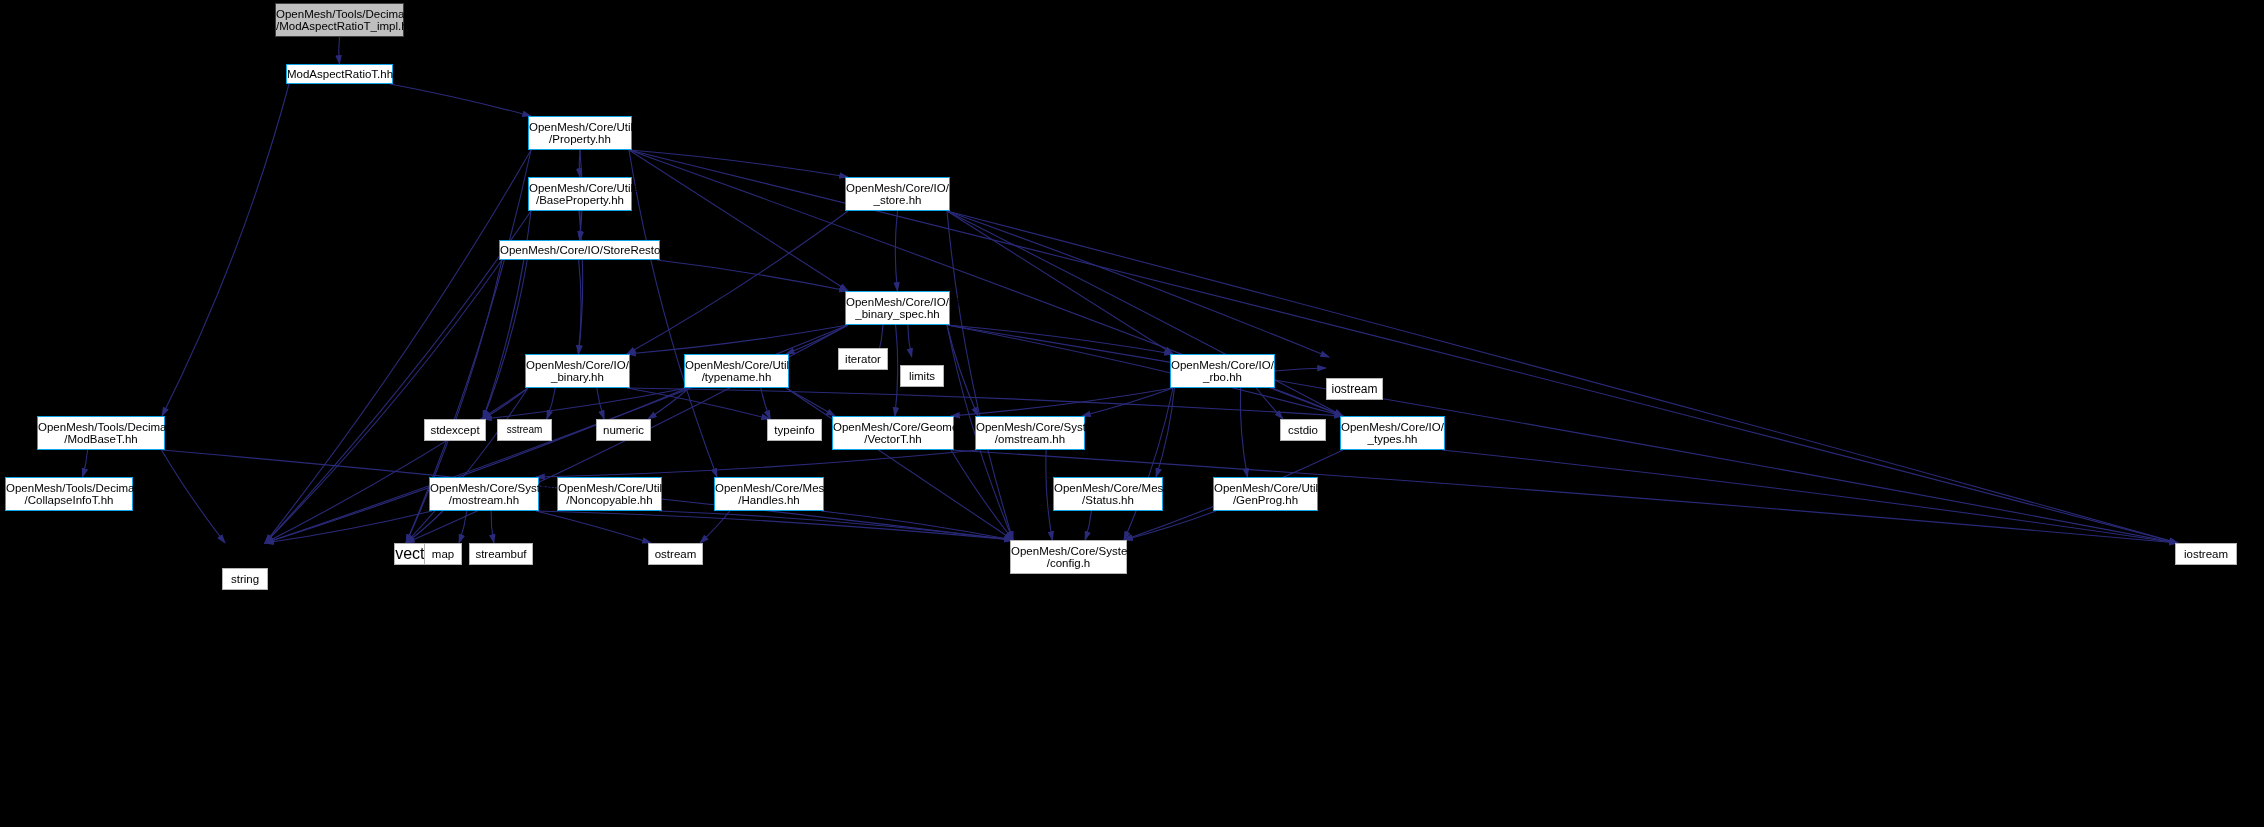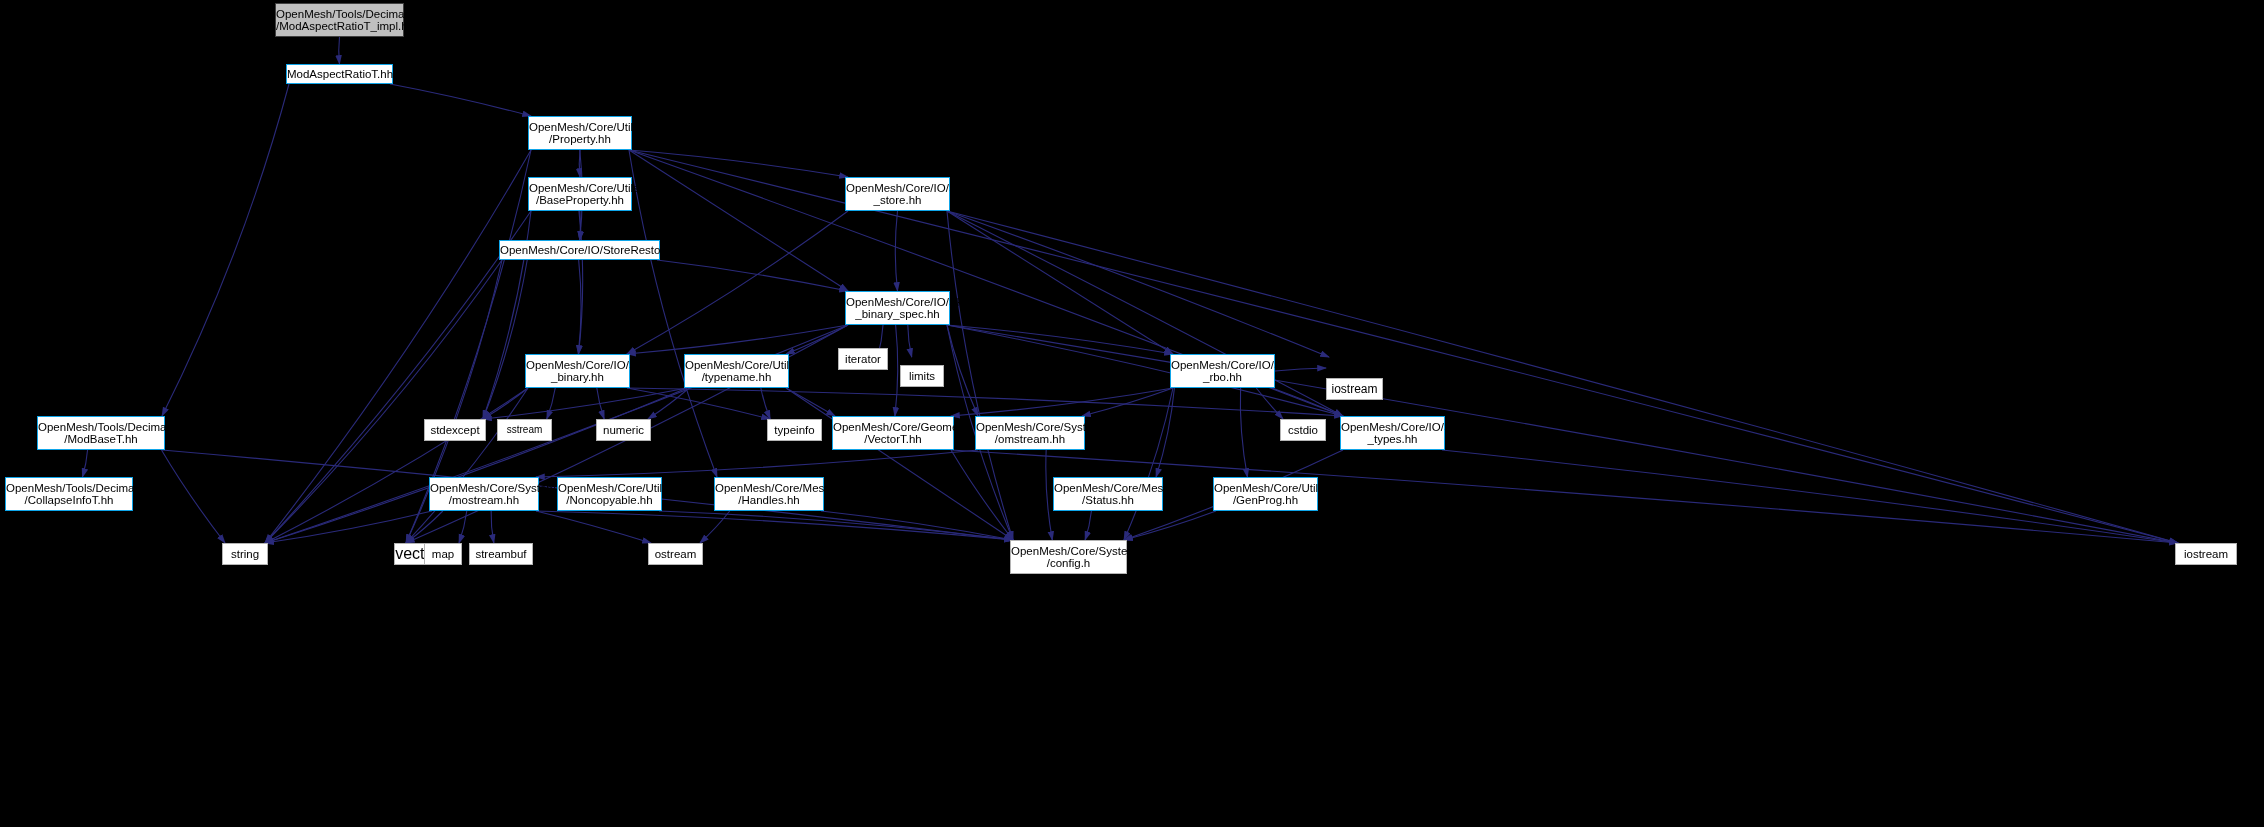--- a/index.html
+++ b/index.html
@@ -148,21 +148,21 @@
       <div class="node n-project" style="left: 429px; top: 477px; width: 110px; height: 34px; font-size: 11.5px;"><span class="lbl">OpenMesh/Core/System
 /mostream.hh</span></div>
       <div class="node n-project" style="left: 557px; top: 477px; width: 105px; height: 34px; font-size: 11.5px;"><span class="lbl">OpenMesh/Core/Utils
 /Noncopyable.hh</span></div>
       <div class="node n-project" style="left: 714px; top: 477px; width: 110px; height: 34px; font-size: 11.5px;"><span class="lbl">OpenMesh/Core/Mesh
 /Handles.hh</span></div>
       <div class="node n-project" style="left: 1053px; top: 477px; width: 110px; height: 34px; font-size: 11.5px;"><span class="lbl">OpenMesh/Core/Mesh
 /Status.hh</span></div>
       <div class="node n-project" style="left: 1213px; top: 477px; width: 105px; height: 34px; font-size: 11.5px;"><span class="lbl">OpenMesh/Core/Utils
 /GenProg.hh</span></div>
-      <div class="node n-system" style="left: 222px; top: 543px; width: 46px; height: 22px; font-size: 11.5px;"><span class="lbl">string</span></div>
+      <div class="node n-system" style="left: 222px; top: 568px; width: 46px; height: 22px; font-size: 11.5px;"><span class="lbl">string</span></div>
       <div class="node n-system" style="left: 383px; top: 543px; width: 46px; height: 22px; font-size: 16px; margin-left: 11px;"><span class="lbl">vector</span></div>
       <div class="node n-system" style="left: 424px; top: 543px; width: 38px; height: 22px; font-size: 11.5px;"><span class="lbl">map</span></div>
       <div class="node n-system" style="left: 469px; top: 543px; width: 64px; height: 22px; font-size: 11.5px;"><span class="lbl">streambuf</span></div>
       <div class="node n-system" style="left: 648px; top: 543px; width: 55px; height: 22px; font-size: 11.5px;"><span class="lbl">ostream</span></div>
       <div class="node n-config" style="left: 1010px; top: 540px; width: 117px; height: 34px; font-size: 11.5px;"><span class="lbl">OpenMesh/Core/System
 /config.h</span></div>
       <div class="node n-system" style="left: 2175px; top: 543px; width: 62px; height: 22px; font-size: 11.5px;"><span class="lbl">iostream</span></div>
     </div>
 </div>
 

